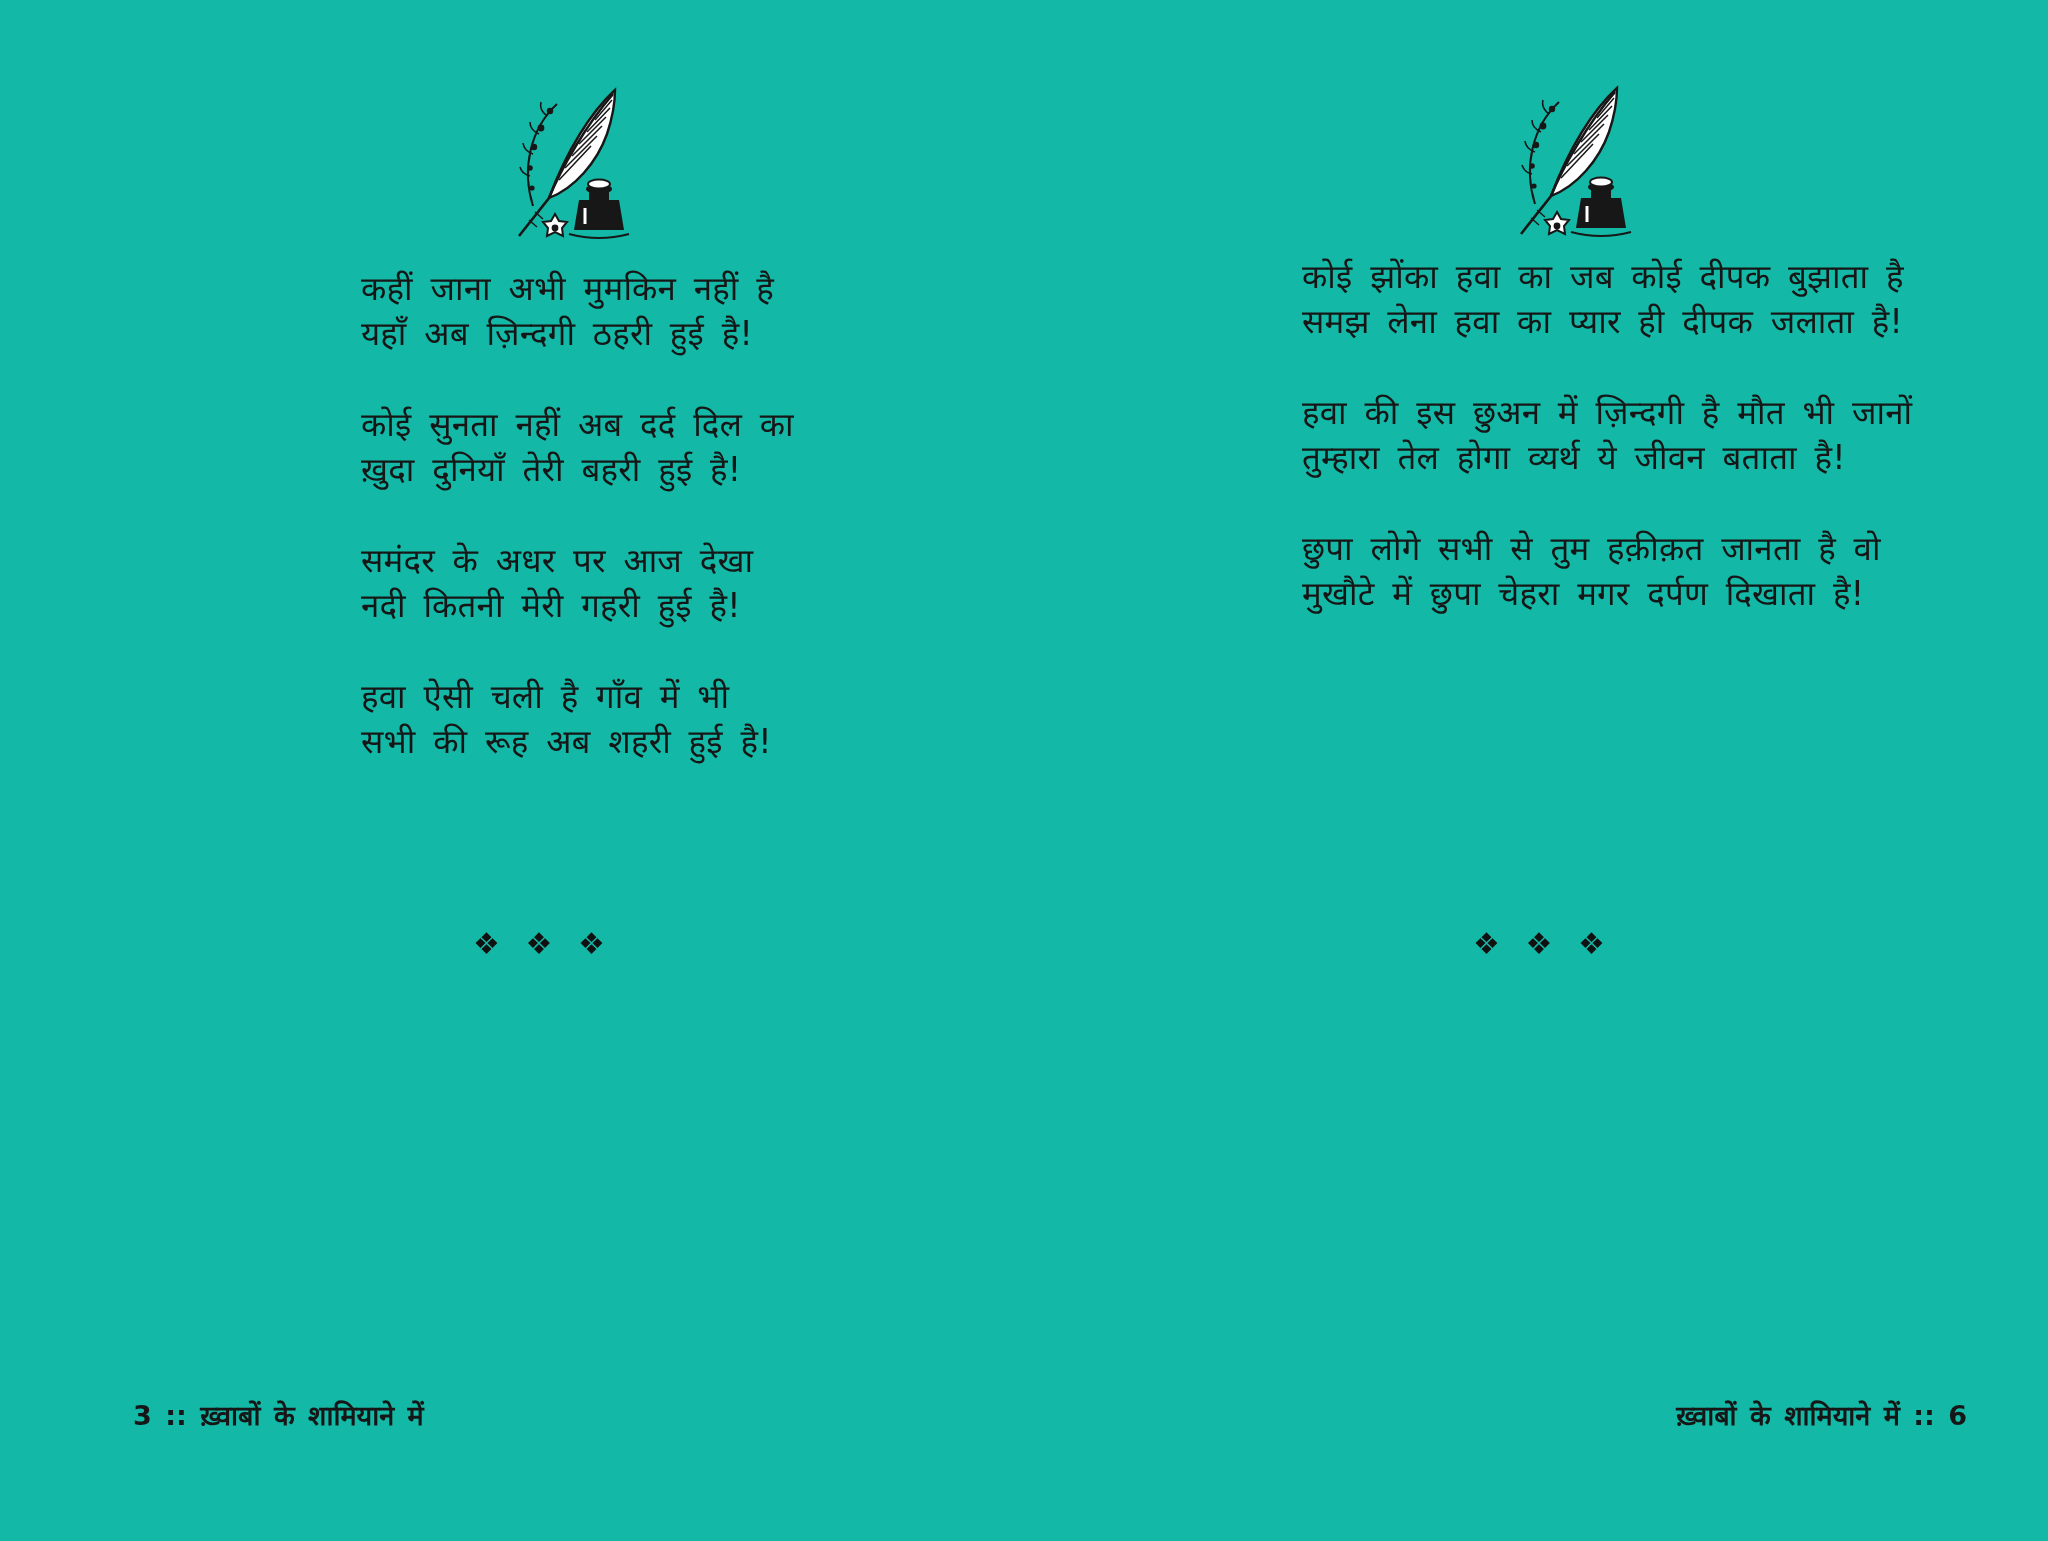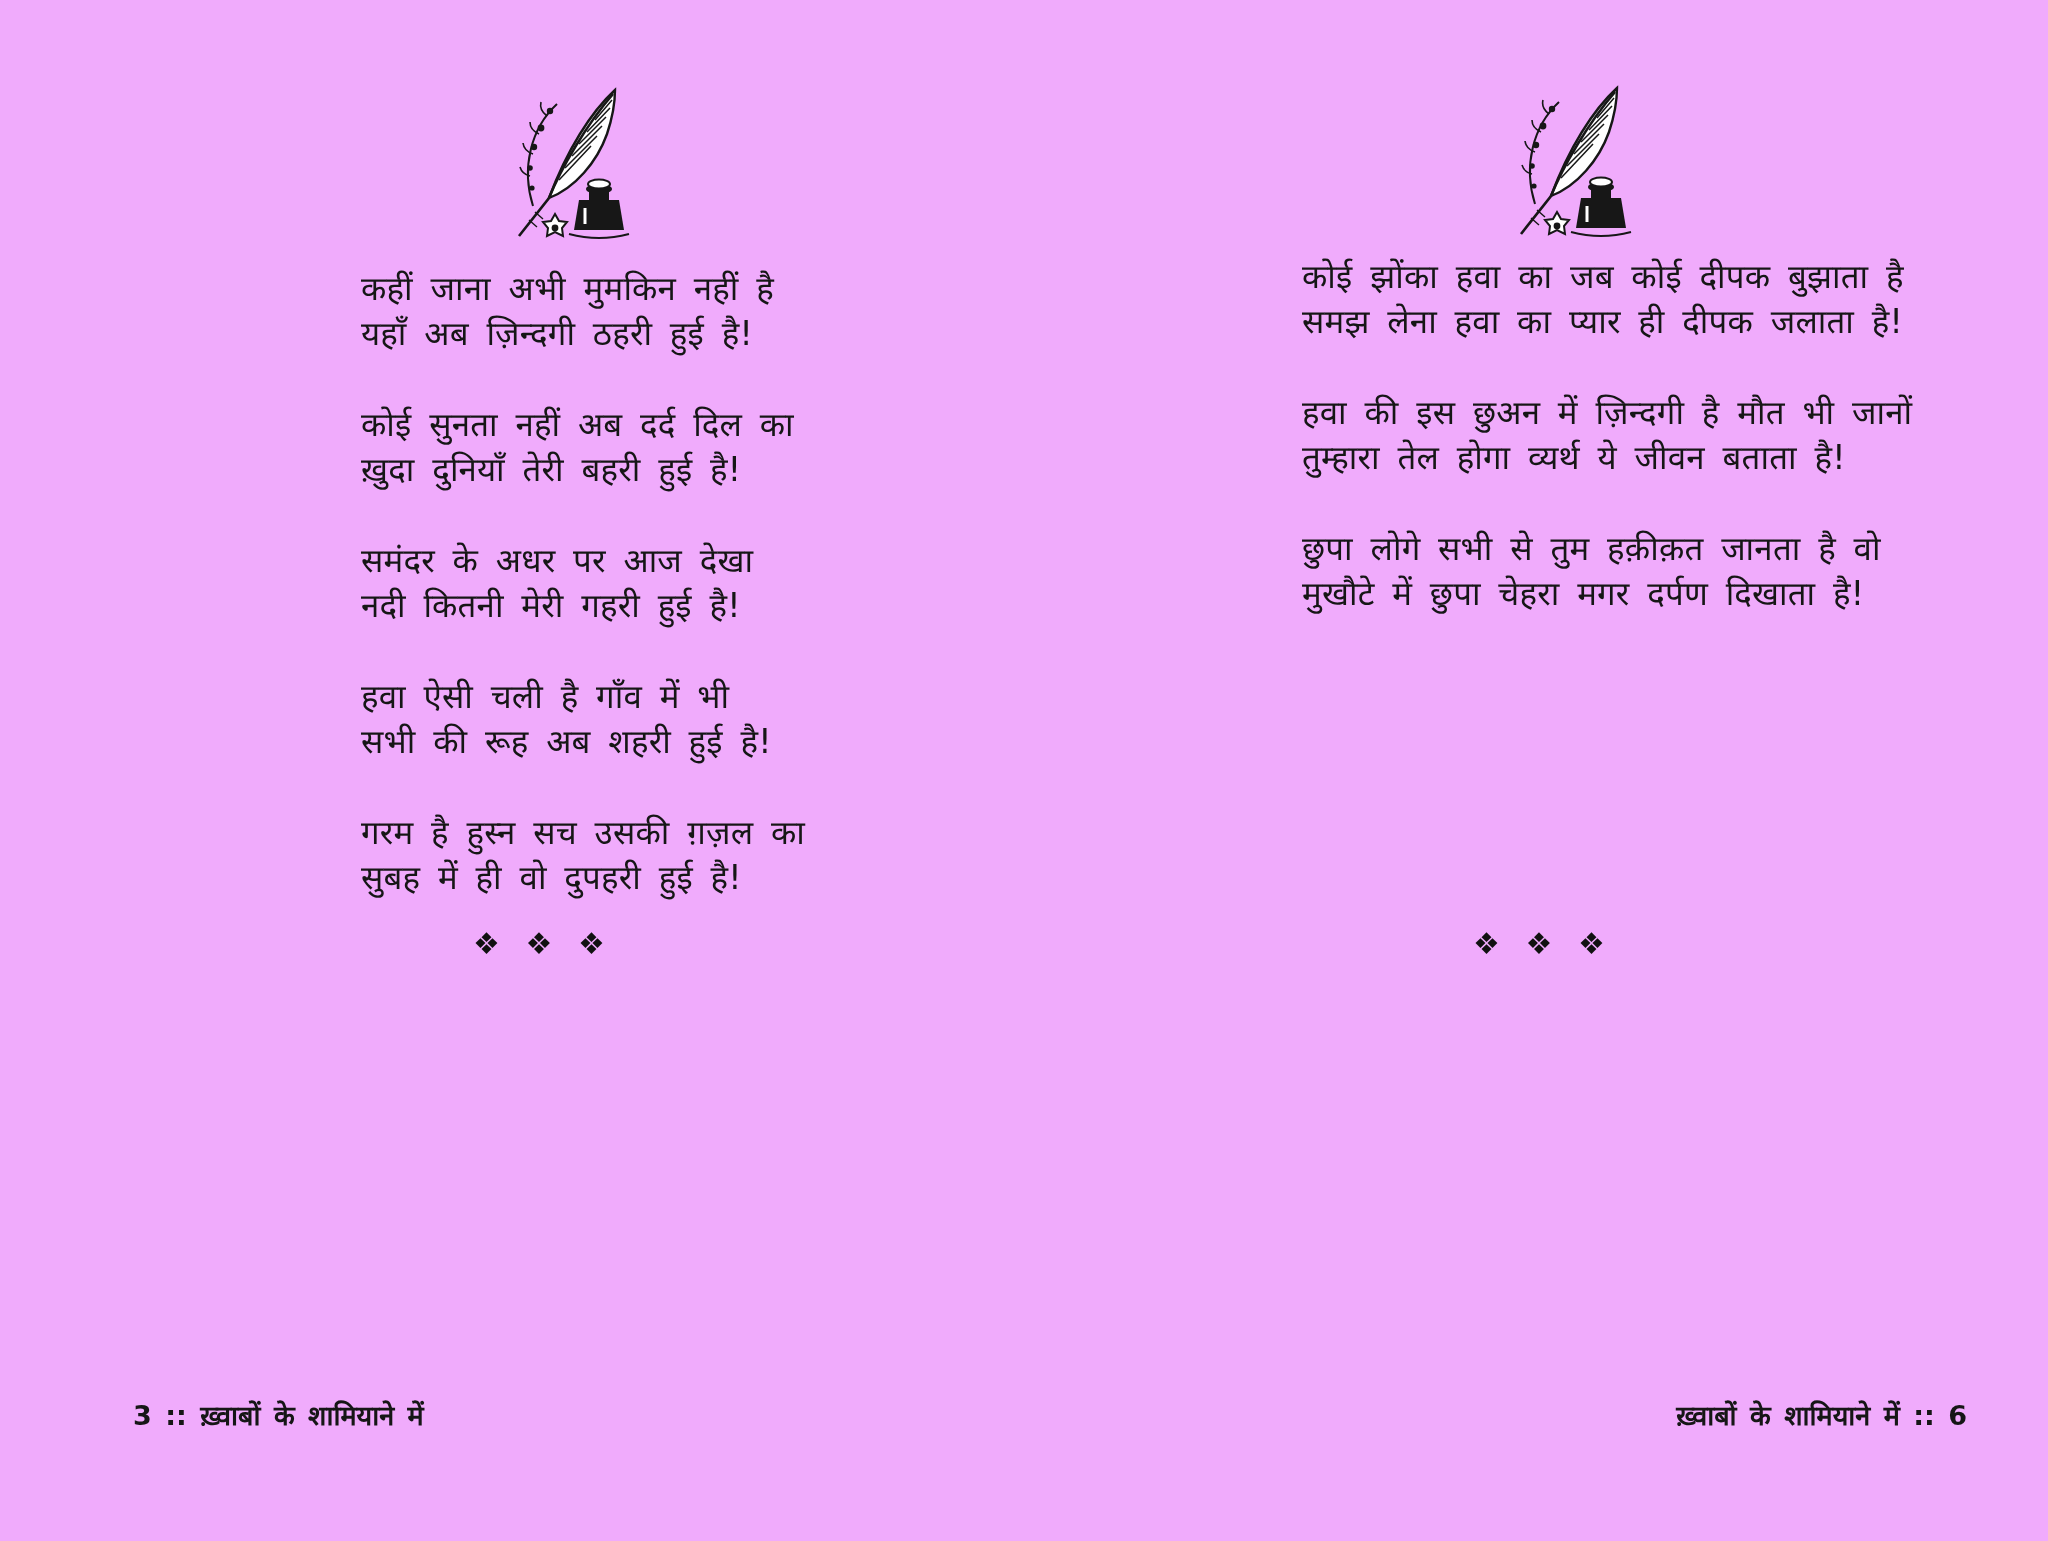--- a/index.html
+++ b/index.html
@@ -11,21 +11,21 @@
     height: 1541px;
     background: #fefefe;
     font-family: "DejaVu Sans", "Liberation Sans", sans-serif;
     color: #1a1a1a;
     overflow: hidden;
   }
   .spread {
     position: relative;
     width: 2048px;
     height: 1541px;
-    background: #f0abfc;
+    background: #14b8a6;
   }
   .page {
     position: absolute;
     top: 0;
     width: 1024px;
     height: 1541px;
   }
   .page.left  { left: 0; }
   .page.right { left: 1024px; }
 
@@ -126,24 +126,20 @@
         <div class="verse-line">ख़ुदा दुनियाँ तेरी बहरी हुई है!</div>
       </div>
       <div class="couplet">
         <div class="verse-line">समंदर के अधर पर आज देखा</div>
         <div class="verse-line">नदी कितनी मेरी गहरी हुई है!</div>
       </div>
       <div class="couplet">
         <div class="verse-line">हवा ऐसी चली है गाँव में भी</div>
         <div class="verse-line">सभी की रूह अब शहरी हुई है!</div>
       </div>
-      <div class="couplet">
-        <div class="verse-line">गरम है हुस्न सच उसकी ग़ज़ल का</div>
-        <div class="verse-line">सुबह में ही वो दुपहरी हुई है!</div>
-      </div>
     </div>
 
     <div class="divider">❖ ❖ ❖</div>
 
     <div class="footer">3 :: ख़्वाबों के शामियाने में</div>
   </section>
 
   <section class="page right">
 
     <div class="ornament">

